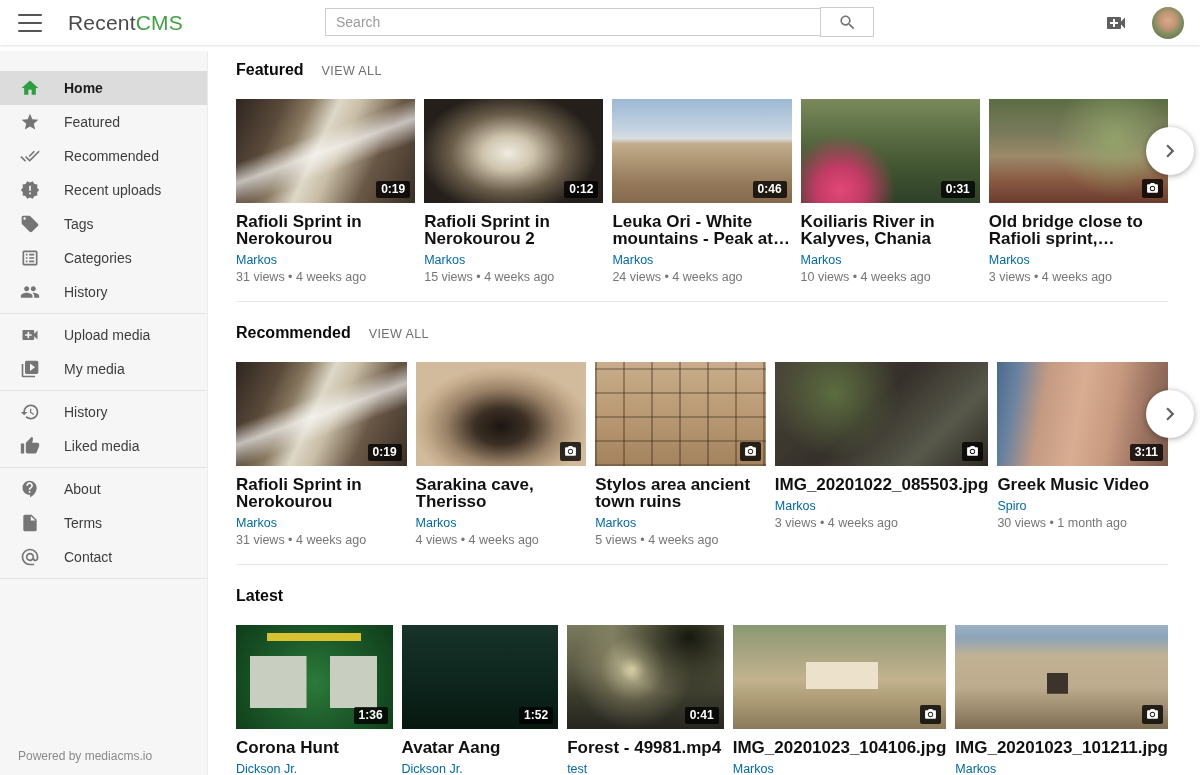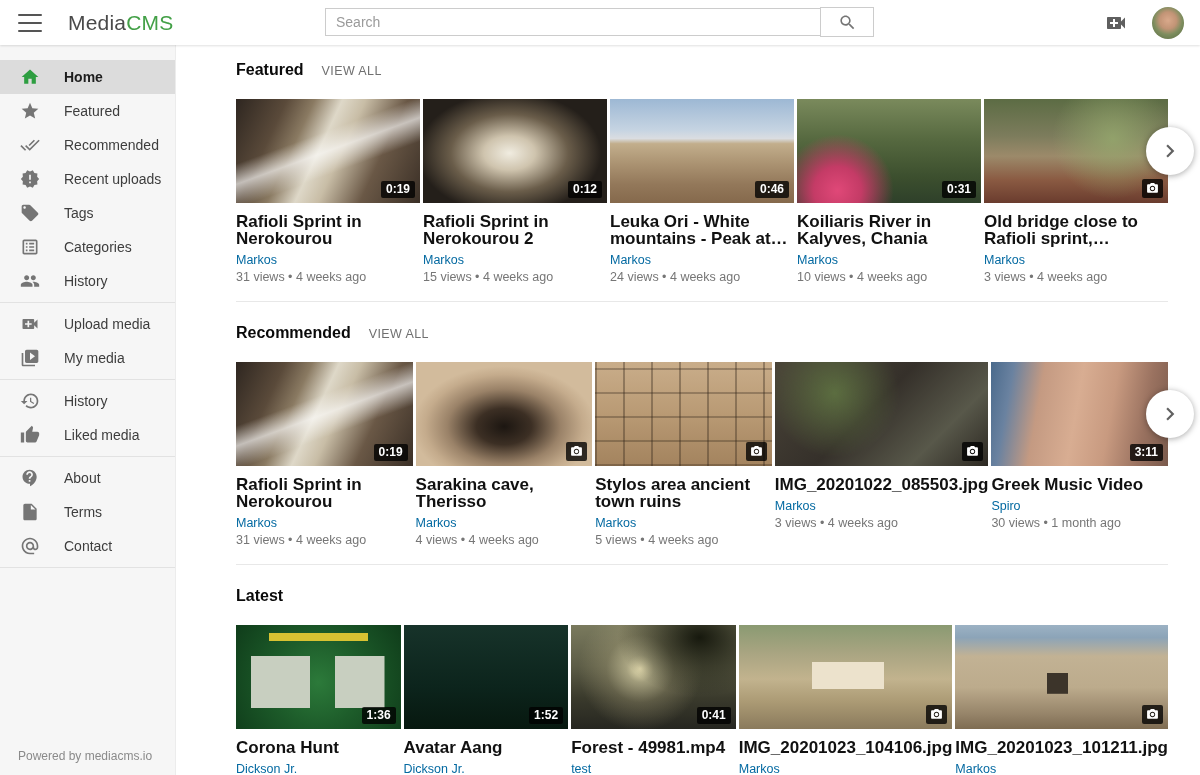--- a/index.html
+++ b/index.html
@@ -20,21 +20,21 @@
     padding:0 10px; font-size:14px; color:#333; outline:none; background:#fff; }
   .searchbox input::placeholder { color:#9a9a9a; }
   .search-btn { width:54px; height:30px; border:1px solid #ccc; background:#fff;
     display:flex; align-items:center; justify-content:center; cursor:pointer; }
   .header-right { margin-left:auto; display:flex; align-items:center; gap:24px; margin-right:16px; }
   .upload-ico { border:none; background:none; cursor:pointer; display:flex; }
   .avatar { width:32px; height:32px; border-radius:50%; cursor:pointer; border:none;
     background:radial-gradient(circle at 50% 42%, #d9a98b 0%, #c29476 34%, #7d8d5e 58%, #56673f 100%); }
 
   
-  .sidebar { position:fixed; top:40px; left:0; bottom:0; width:176px; background:#f6f6f6;
+  .sidebar { position:fixed; top:51px; left:0; bottom:0; width:208px; background:#f6f6f6;
     border-right:1px solid #ececec; padding-top:16px; }
   .nav-group { padding:4px 0; border-bottom:1px solid #e2e2e2; }
   .nav-group:last-of-type { border-bottom:none; }
   .nav-item { display:flex; align-items:center; height:34px; padding-left:20px;
     cursor:pointer; text-decoration:none; color:#3d3d3d; }
   .nav-item.active { background:#dcdcdc; }
   .nav-item.active .nav-label { font-weight:bold; color:#1d1d1d; }
   .nav-icon { width:22px; height:22px; display:flex; align-items:center; margin-right:22px; }
   .nav-icon svg { fill:#757575; }
   .nav-item.active .nav-icon svg { fill:#2e9e41; }
@@ -44,21 +44,21 @@
   
   .main { position:absolute; top:45px; left:208px; right:0; bottom:0; background:#fff;
     padding:16px 32px 0 28px; overflow:hidden; }
   .section { padding-bottom:16px; border-bottom:1px solid #e8e8e8; margin-bottom:22px; }
   .section:last-child { border-bottom:none; }
   .section-head { display:flex; align-items:baseline; margin-bottom:20px; }
   .section-title { font-size:16px; font-weight:bold; color:#0a0a0a; }
   .view-all { font-size:12.5px; color:#707070; letter-spacing:0.4px; margin-left:18px;
     cursor:pointer; text-decoration:none; }
   .view-all:empty { display:none; }
-  .card-row { display:grid; grid-template-columns:repeat(5,1fr); gap:3px; position:relative; }
+  .card-row { display:grid; grid-template-columns:repeat(5,1fr); gap:9px; position:relative; }
   .card { cursor:pointer; }
   .thumb { position:relative; width:100%; height:104px; background:#ddd; }
   .badge { position:absolute; right:5px; bottom:5px; background:rgba(0,0,0,0.78); color:#fff;
     font-size:12px; font-weight:bold; padding:1px 5px; border-radius:2px; line-height:15px; }
   .badge.cam { display:flex; align-items:center; padding:3px 4px; }
   .card-title { margin-top:10px; font-size:17px; font-weight:bold; color:#111; line-height:17px;
     display:-webkit-box; -webkit-line-clamp:2; -webkit-box-orient:vertical; overflow:hidden; }
   .card-author { margin-top:6px; font-size:12.5px; color:#0369a1; line-height:15px; }
   .card-meta { margin-top:2px; font-size:12.5px; color:#767676; line-height:15px; }
   .next-btn { position:absolute; right:-26px; top:28px; width:48px; height:48px; border:none;
@@ -111,21 +111,21 @@
 </head>
 <body>
 
 <div class="header">
   <button class="hamburger">
     <span></span>
       <span></span>
       <span></span>
   </button>
   <div class="logo">
-    <span class="p1">Media</span><span class="p2">CMS</span>
+    <span class="p1">Recent</span><span class="p2">CMS</span>
   </div>
   <div class="searchbox">
     <input type="text" placeholder="Search" style="">
     <button class="search-btn">
       <span style="display:flex;">
         <svg viewBox="0 0 24 24" width="19" height="19" fill="#757575">
             <path d="M15.5 14h-.79l-.28-.27C15.41 12.59 16 11.11 16 9.5 16 5.91 13.09 3 9.5 3S3 5.91 3 9.5 5.91 16 9.5 16c1.61 0 3.09-.59 4.23-1.57l.27.28v.79l5 4.99L20.49 19l-4.99-5zm-6 0C7.01 14 5 11.99 5 9.5S7.01 5 9.5 5 14 7.01 14 9.5 11.99 14 9.5 14z"></path>
           </svg>
       </span>
     </button>

